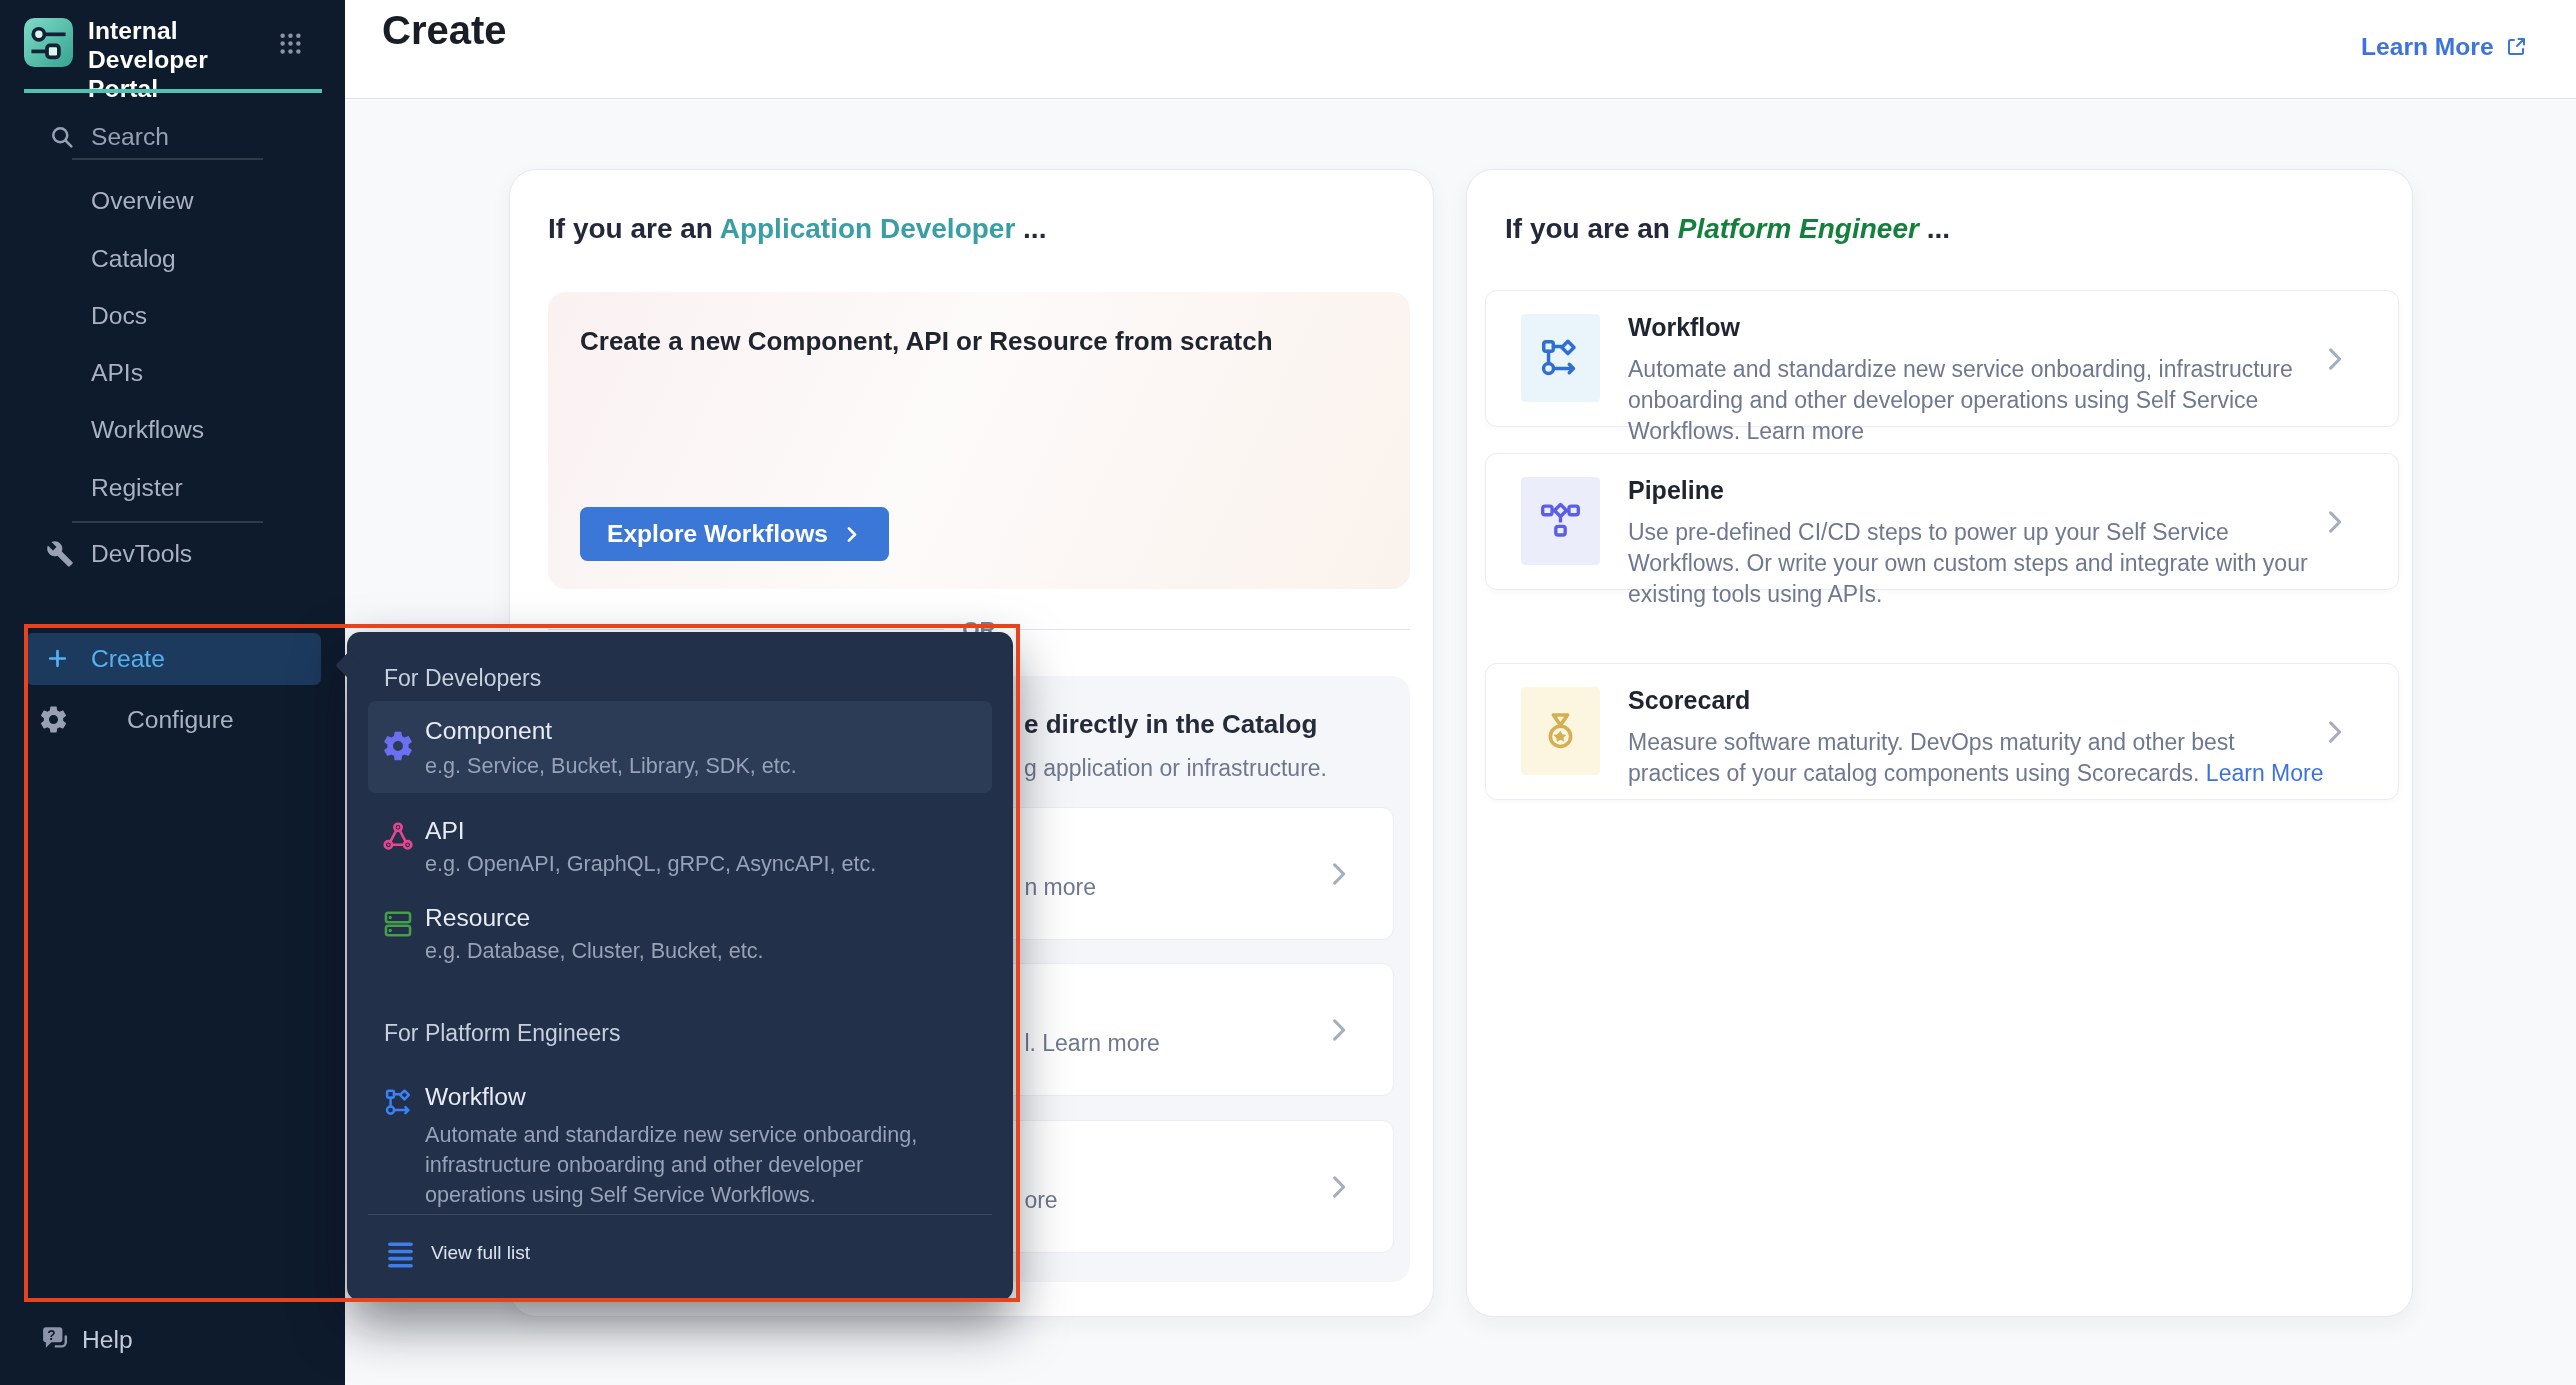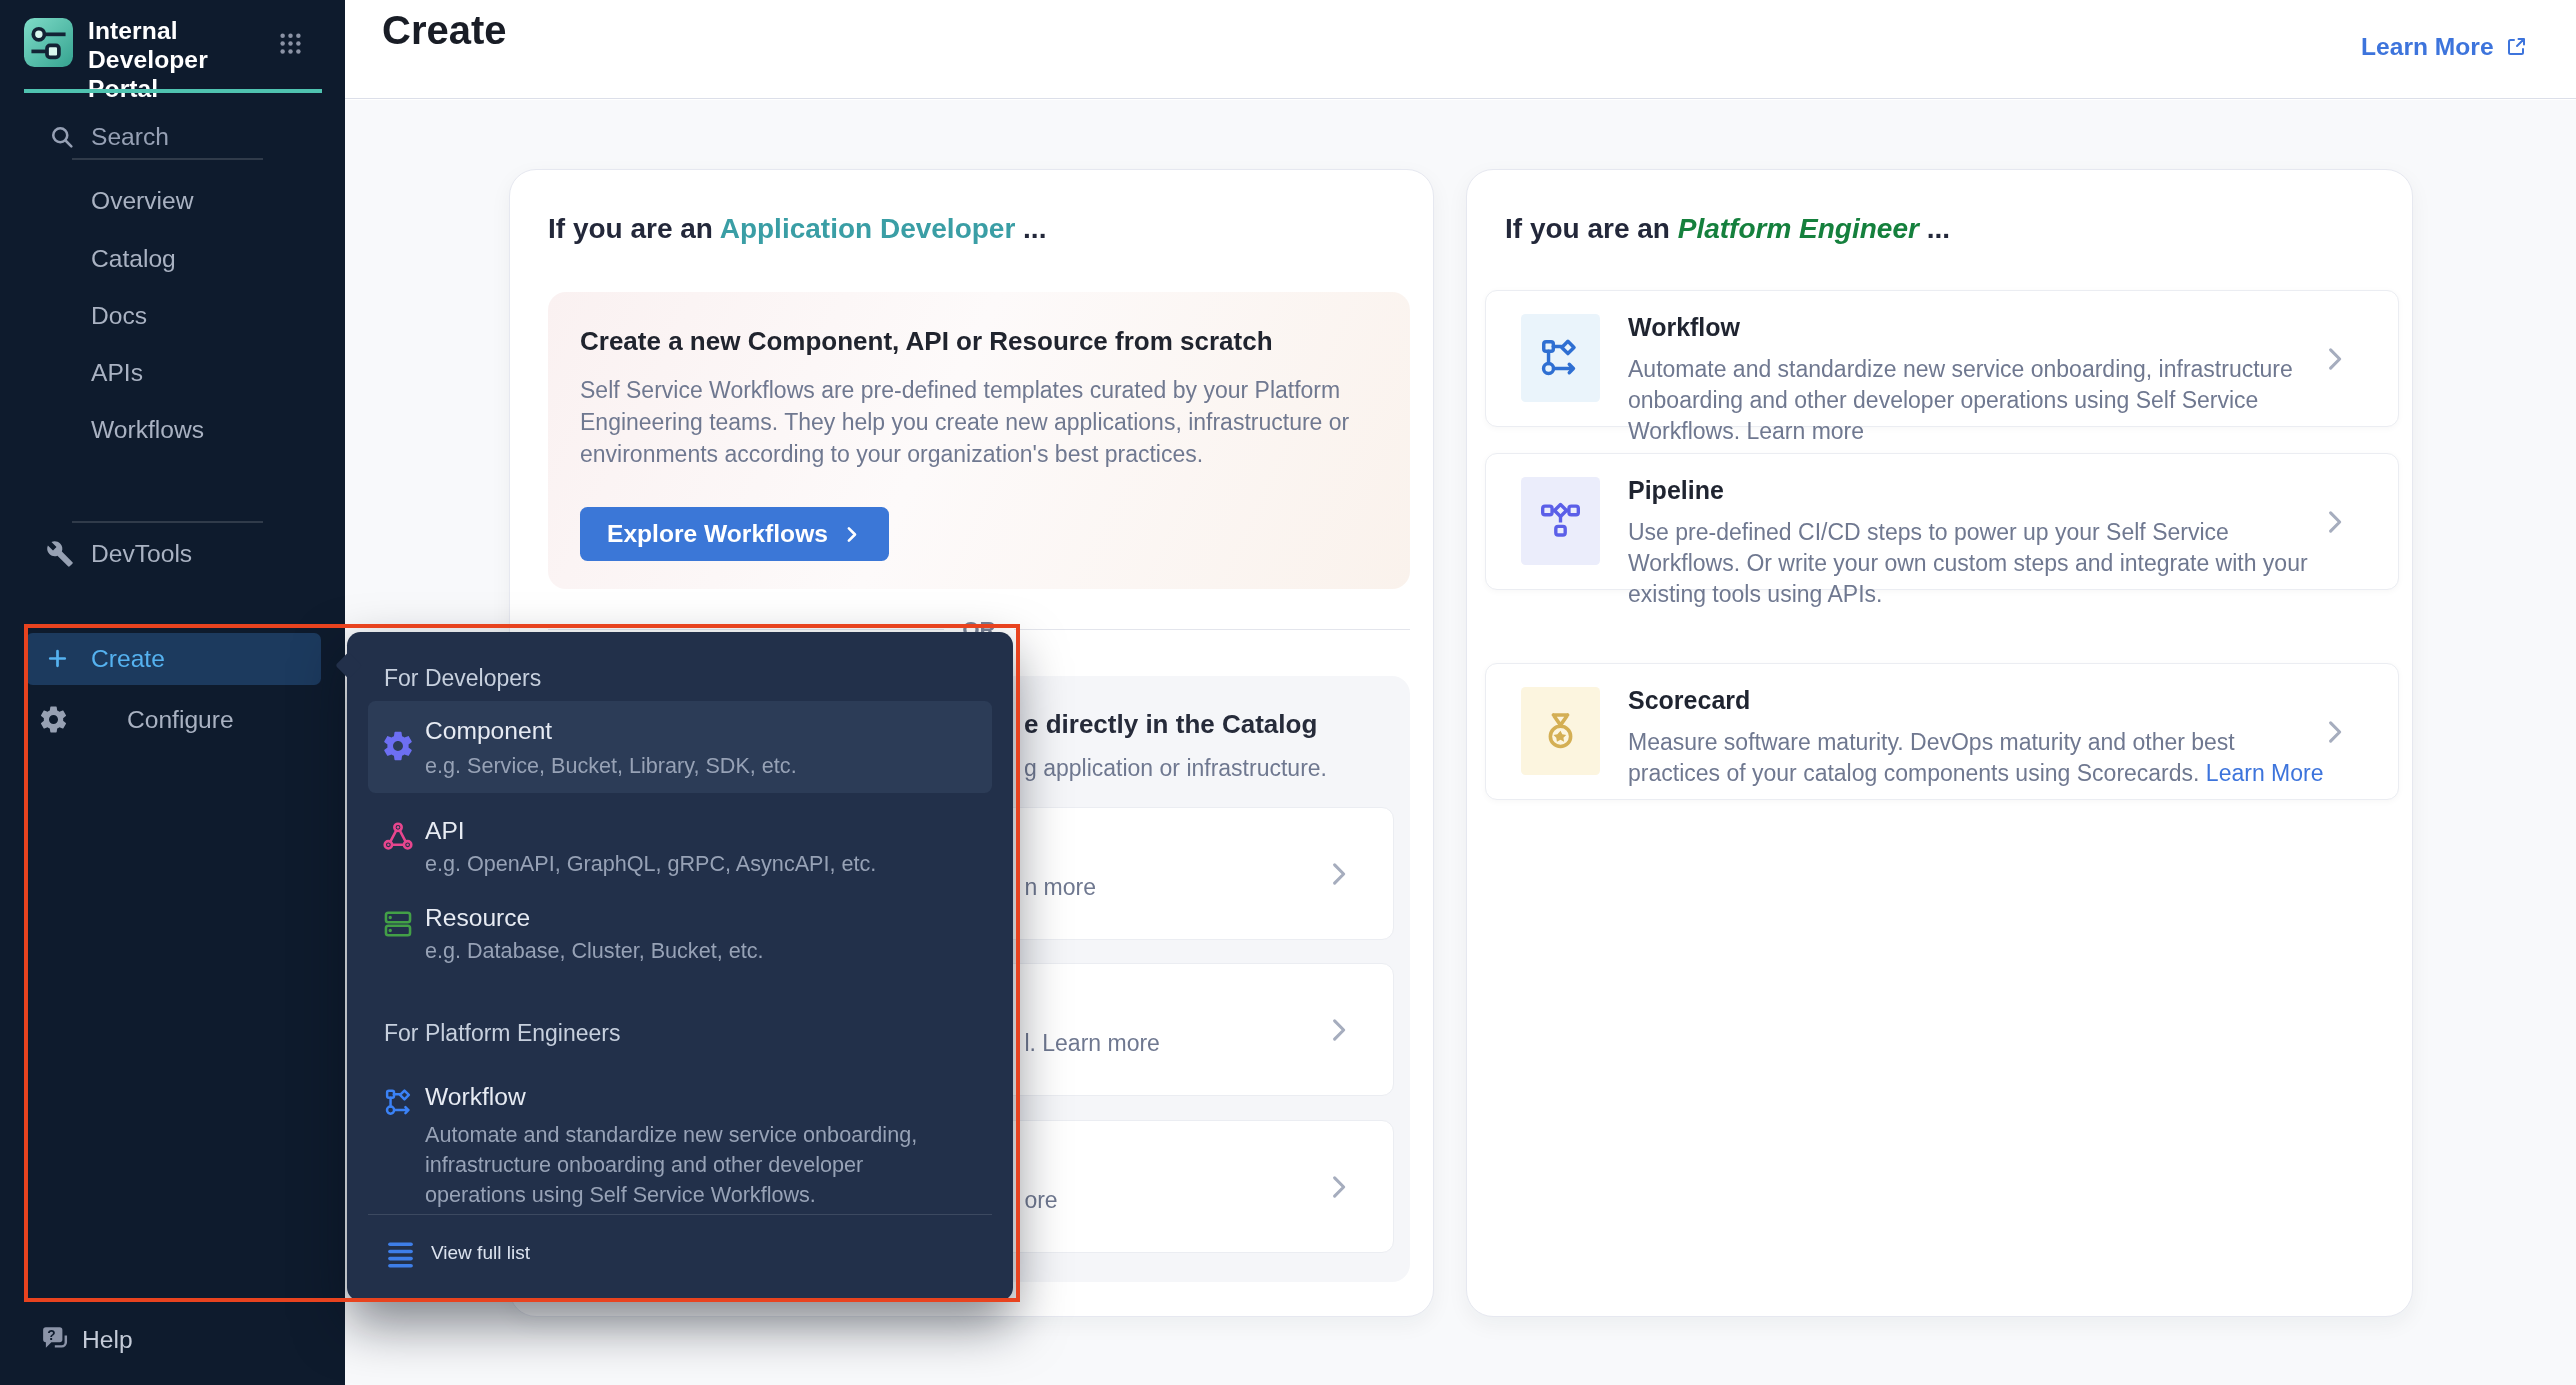--- a/index.html
+++ b/index.html
@@ -157,20 +157,23 @@
     </div>
   <div class="sb-row" style="top:295px">
     <span class="lbl">Docs</span>
     </div>
   <div class="sb-row" style="top:352px">
     <span class="lbl">APIs</span>
     </div>
   <div class="sb-row" style="top:409px">
     <span class="lbl">Workflows</span>
     </div>
+  <div class="sb-row" style="top:467px">
+    <span class="lbl">Register</span>
+    </div>
 
   <div class="sb-div" style="top:521px"></div>
 
   <div class="sb-row" style="top:533px">
     <svg width="28" height="28" viewBox="0 0 24 24" fill="#97A1B3" style="position:absolute;left:46px">
       <path d="M22.7 19l-9.1-9.1c.9-2.3.4-5-1.5-6.9-2-2-5-2.4-7.4-1.3L9 6 6 9 1.6 4.7C.5 7.1.9 10 2.9 12c1.9 1.9 4.6 2.4 6.9 1.5l9.1 9.1c.4.4 1 .4 1.4 0l2.3-2.3c.5-.4.5-1.1.1-1.3z"></path>
     </svg>
     <span class="lbl">DevTools</span>
   </div>
 
@@ -211,21 +214,20 @@
 
 <div class="content"></div>
 
 <section class="card dev-card">
   <div class="card-head">
     <span>If you are an </span><span class="role-teal">Application Developer</span><span> ...</span>
   </div>
 
   <div class="scratch-panel">
     <div class="scratch-title">Create a new Component, API or Resource from scratch</div>
-    <div class="scratch-body">Self Service Workflows are pre-defined templates curated by your Platform Engineering teams. They help you create new applications, infrastructure or environments according to your organization's best practices.</div>
     <button class="explore-btn">
       <span>Explore Workflows</span>
       <svg width="21" height="21" viewBox="0 0 24 24" fill="none" stroke="#ffffff" stroke-width="3" stroke-linecap="round" stroke-linejoin="round">
           <path d="M9 5l7 7-7 7"></path>
         </svg>
     </button>
   </div>
 
   <div class="or-divider">
     <span>OR</span>

